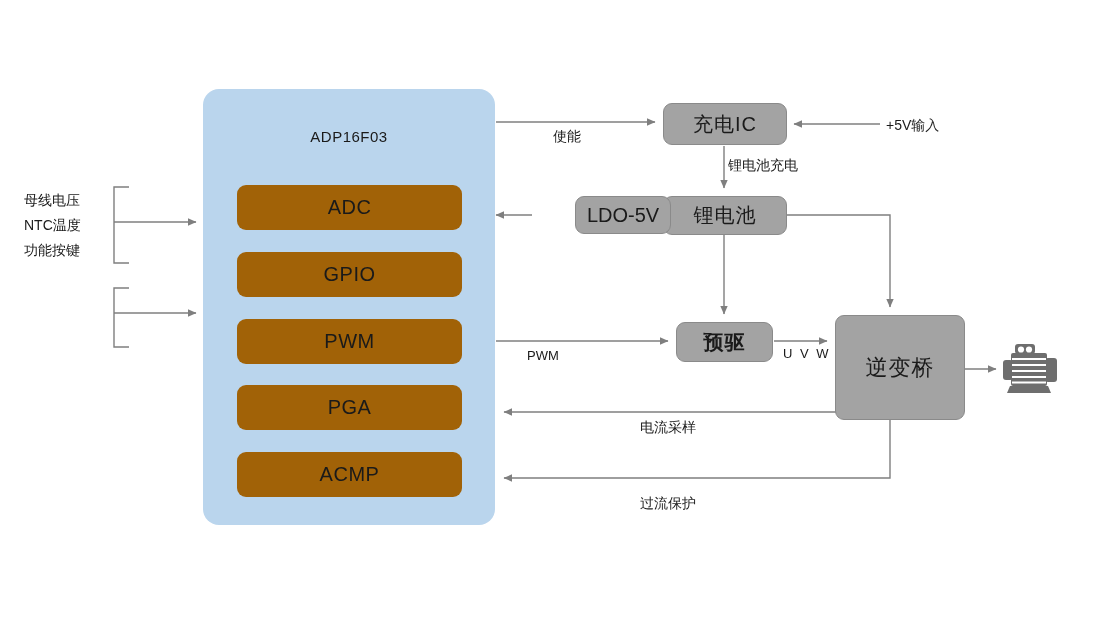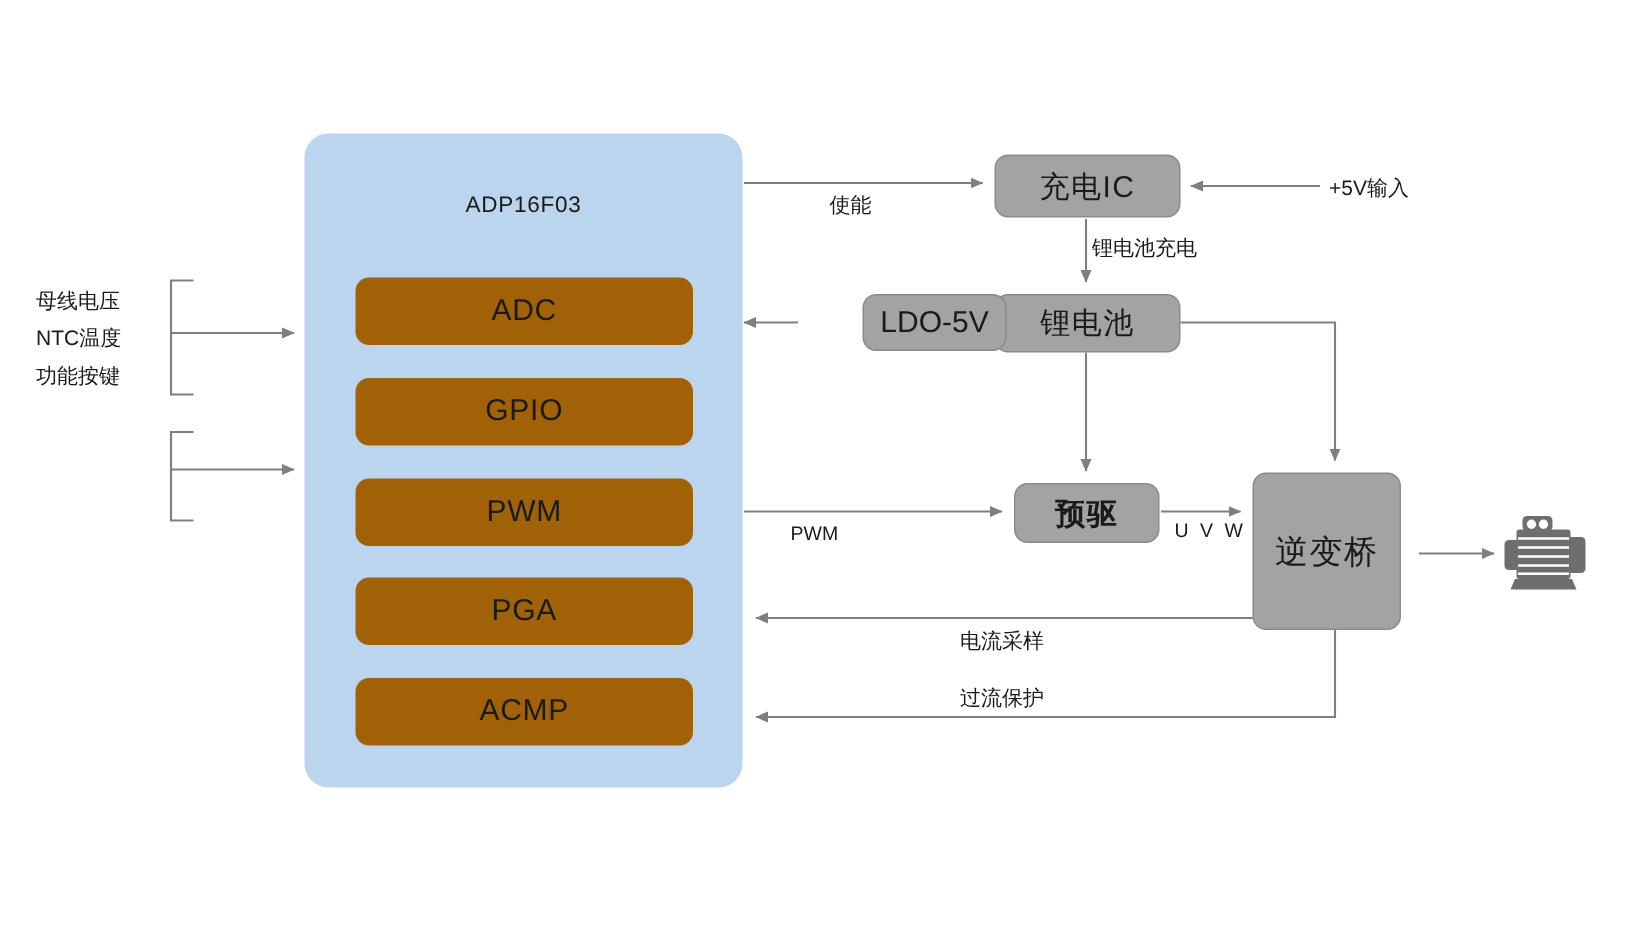--- a/index.html
+++ b/index.html
@@ -160,35 +160,35 @@
 
 
   <div class="box cn" style="left:663px; top:103px; width:124px; height:42px;">充电IC</div>
 
   <div class="box cn" style="left:663px; top:196px; width:124px; height:39px;">锂电池</div>
 
   <div class="box latin" style="left:532px; top:196px; width:96px; height:38px;margin-left:43px;">LDO-5V</div>
 
   <div class="box cn" style="left:676px; top:322px; width:97px; height:40px;font-weight:bold;">预驱</div>
 
-  <div class="box big" style="left:835px; top:315px; width:99px; height:105px;">逆变桥</div>
+  <div class="box big" style="left:835px; top:315px; width:130px; height:105px;">逆变桥</div>
 
   <div class="lbl m" style="left:553px; top:126px;">使能</div>
 
   <div class="lbl m" style="left:886px; top:115px;">+5V输入</div>
 
   <div class="lbl m" style="left:728px; top:155px;">锂电池充电</div>
 
   <div class="lbl" style="left:527px; top:347px;">PWM</div>
 
   <div class="lbl uvw" style="left:783px; top:345px;">U V W</div>
 
   <div class="lbl m" style="left:640px; top:417px;">电流采样</div>
 
-  <div class="lbl m" style="left:640px; top:455px;">过流保护</div>
+  <div class="lbl m" style="left:640px; top:493px;">过流保护</div>
 
   <div class="motor-icon">
     <svg viewBox="0 0 58 52" xmlns="http://www.w3.org/2000/svg">
       <g fill="#6e6e6e">
 
         <rect x="14" y="1" width="20" height="10" rx="3"></rect>
         <circle cx="20" cy="6.5" r="3.1" fill="#ffffff"></circle>
         <circle cx="28" cy="6.5" r="3.1" fill="#ffffff"></circle>
 
         <rect x="2" y="17" width="10" height="20" rx="3"></rect>

